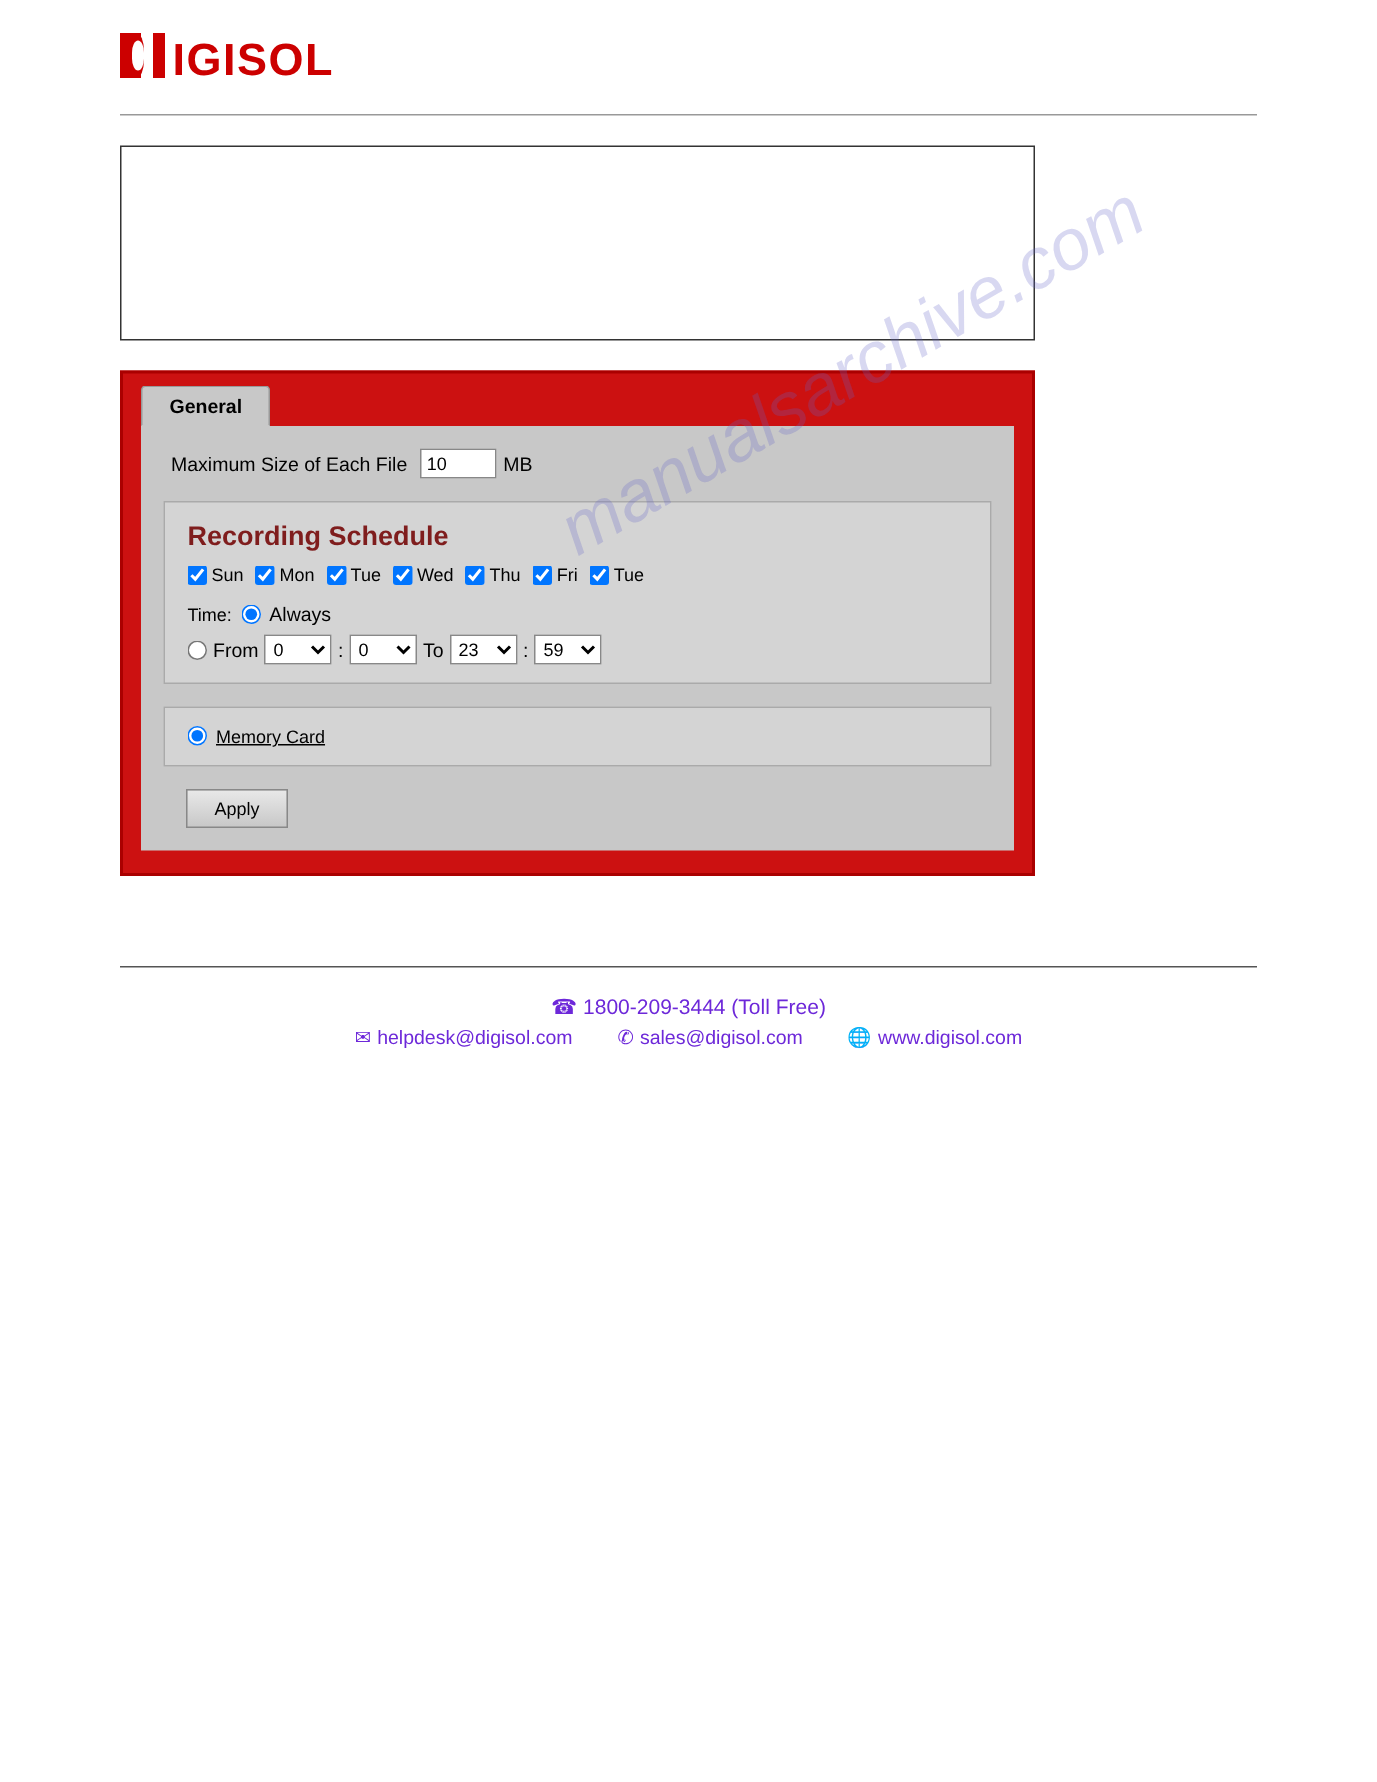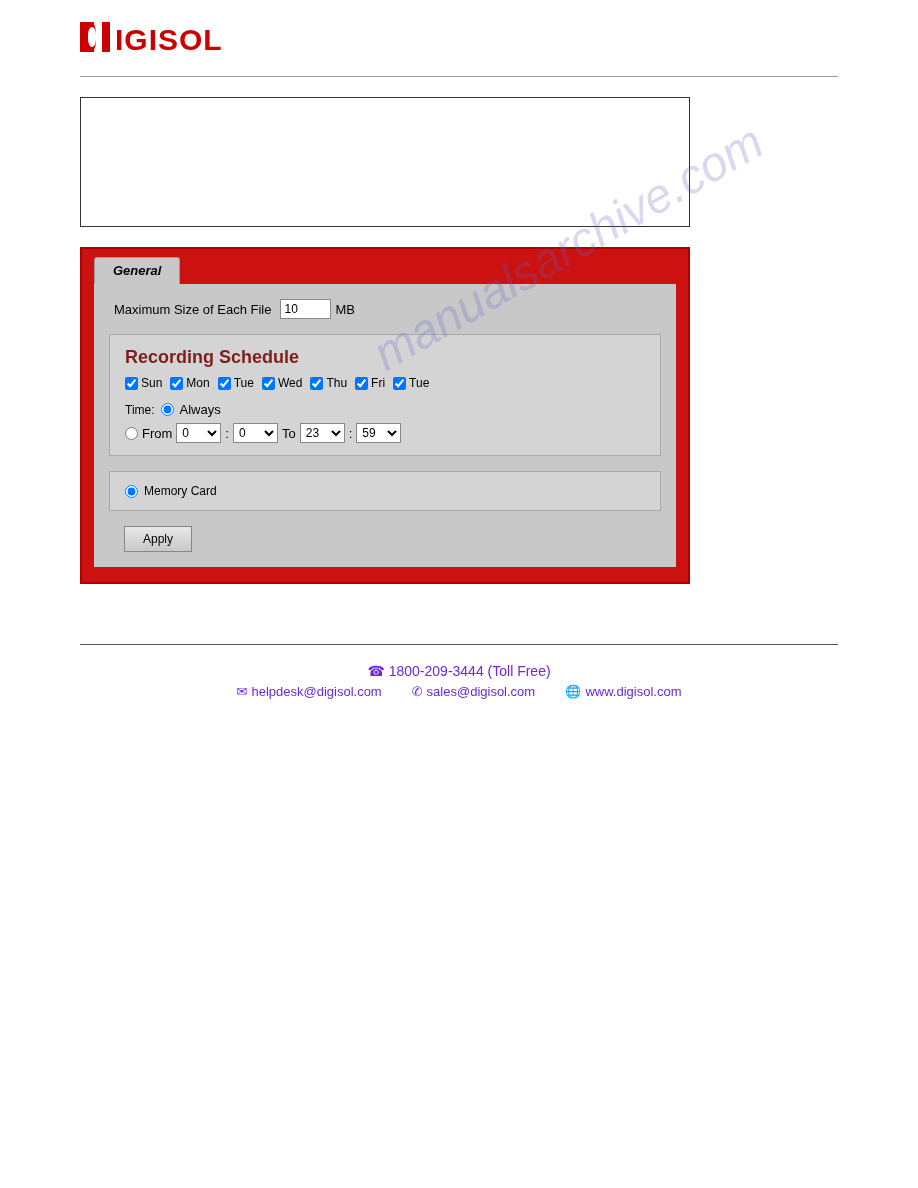--- a/index.html
+++ b/index.html
@@ -60,21 +60,20 @@
       width: 610px;
       padding: 0 0 15px 0;
       border: 2px solid #aa0000;
     }
 
     
     .tab-row {
       display: flex;
       align-items: flex-end;
       padding: 8px 0 0 12px;
-      font-style: italic;
     }
     .tab {
       background: #c0c0c0;
       border: 1px solid #999;
       border-bottom: none;
       padding: 5px 18px;
       font-size: 13px;
       font-weight: bold;
       color: #000;
       cursor: pointer;
@@ -189,24 +188,24 @@
 
     
     .storage-box {
       border: 1px solid #aaa;
       background: #d4d4d4;
       padding: 12px 15px;
       margin-bottom: 15px;
     }
     .storage-option {
       display: flex;
-      align-items: center;
       gap: 6px;
       margin-bottom: 8px;
       font-size: 12px;
+      text-decoration: underline;
     }
     .storage-option:last-child {
       margin-bottom: 0;
     }
 
     
     .apply-btn {
       background: linear-gradient(to bottom, #e8e8e8, #c8c8c8);
       border: 1px solid #888;
       padding: 5px 18px;

